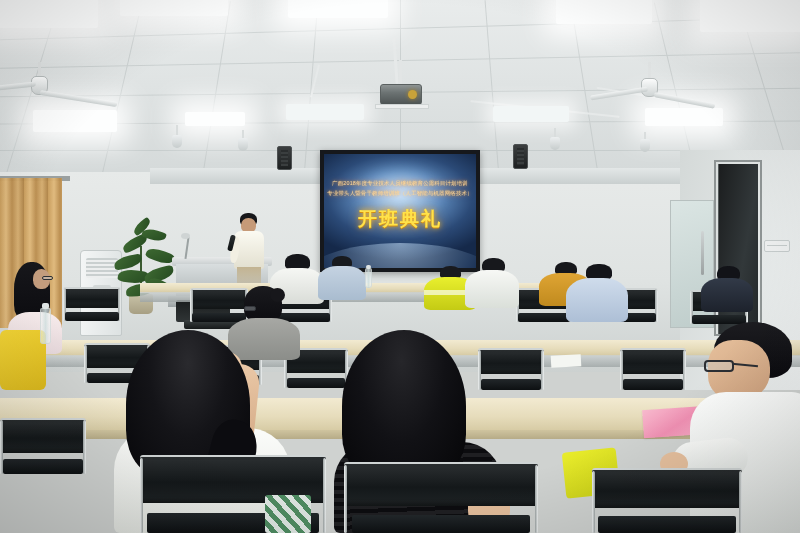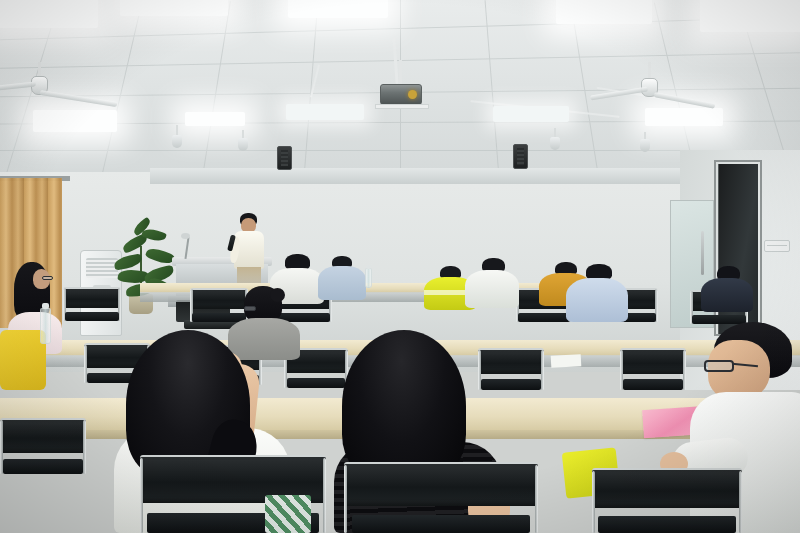--- a/index.html
+++ b/index.html
@@ -287,20 +287,29 @@
     <div class="leaf abs" style="left:20px;top:14px;width:20px;height:9px;transform:rotate(-40deg);"></div>
   </div>
 
   <div class="abs" id="dark-door-frame"></div>
   <div class="abs" id="dark-door"></div>
   <div class="abs" id="glass-door">
     <div class="abs" id="glass-handle"></div>
   </div>
   <div class="abs" id="wall-switch"></div>
 
+  <div class="abs" id="screen-frame">
+    <div id="screen-surface">
+      <div id="screen-glow"></div>
+      <div id="screen-arc"></div>
+      <div class="slide-line" id="slide-sub1">广西2018年度专业技术人员继续教育公需科目计划培训</div>
+      <div class="slide-line" id="slide-sub2">专业带头人暨骨干教师培训班（人工智能与机器网络技术）</div>
+      <div class="slide-line" id="slide-title">开班典礼</div>
+    </div>
+  </div>
 
   <div class="abs" id="podium-top"></div>
   <div class="abs" id="podium-dark"></div>
   <div class="abs" id="podium-body"></div>
   <div class="abs" id="gooseneck"></div>
   <div class="abs" id="gooseneck-head"></div>
   <div class="abs" id="podium-shelf"></div>
   <div class="abs" id="monitor"></div>
   <div class="abs" id="monitor2"></div>
 

